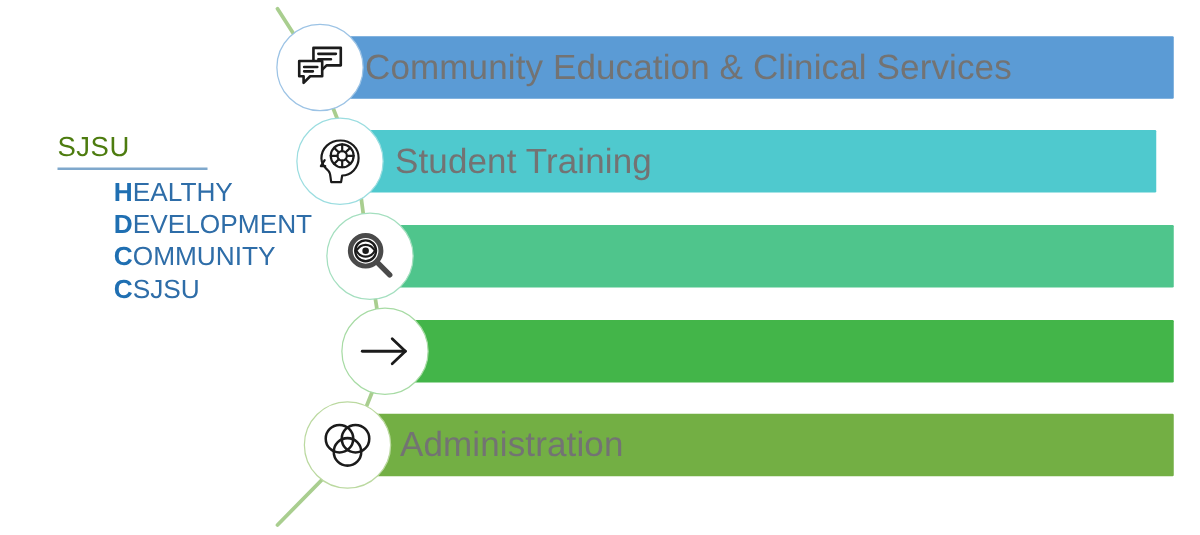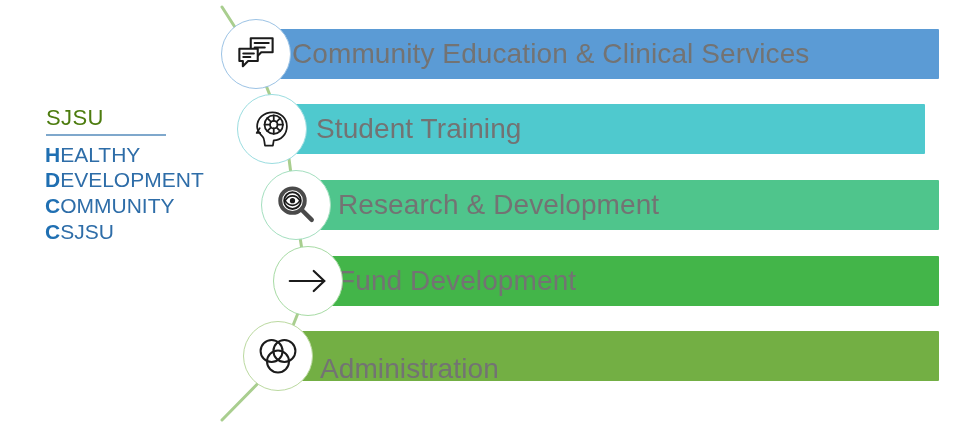--- a/index.html
+++ b/index.html
@@ -44,20 +44,21 @@
     background: #7FA8CC;
     margin: 4px 0 6px 2px;
   }
   .logo-lines {
     font-family: "Liberation Sans", sans-serif;
     font-size: 21px;
     line-height: 1.22;
     color: #2E6DA8;
     letter-spacing: 0px;
     padding-left: 1px;
+    margin-left: 46px;
   }
   .logo-lines .ln { white-space: nowrap; }
   .logo-lines .cap {
     font-weight: bold;
     color: #1F6FB2;
   }
   .logo-lines .rest {
     font-weight: normal;
     color: #2E6DA8;
   }
@@ -155,48 +156,46 @@
       <circle cx="26" cy="19" r="4.3" fill="#fff"></circle>
       <path d="M26 8.5 V14.7 M26 23.3 V29.5 M15.5 19 H21.7 M30.3 19 H36.5"></path>
       <path d="M18.6 11.6 L22.9 15.9 M29.1 22.1 L33.4 26.4 M33.4 11.6 L29.1 15.9 M22.9 22.1 L18.6 26.4"></path>
       <path d="M10 23 L6.5 28.5 H10.5"></path>
     </svg>
           </span>
         </div>
       </div>
       <div class="row" style="left: 296px; top: 180px; width: 643px;">
         <div class="bar" style="background: rgb(79, 197, 140);"></div>
-        <div class="bar-label" style="left: 42px;">Research &amp; Development</div>
         <div class="node" style="border-color: rgb(164, 223, 191);">
           <span>
     <svg width="42" height="42" viewBox="0 0 48 48" fill="none" stroke="#1b1b1b" stroke-linecap="round" stroke-linejoin="round">
       <circle cx="20" cy="19" r="14" fill="#fff" stroke="#4a4a4a" stroke-width="4.5"></circle>
       <circle cx="20" cy="19" r="9.5" fill="#fff" stroke="#1b1b1b" stroke-width="2.2"></circle>
       <path d="M11.5 19 C14 15 17 13.6 20 13.6 C23 13.6 26 15 28.5 19 C26 23 23 24.4 20 24.4 C17 24.4 14 23 11.5 19 Z" stroke="#1b1b1b" stroke-width="2" fill="#fff"></path>
       <circle cx="20" cy="19" r="3" fill="#1b1b1b" stroke="none"></circle>
       <path d="M30.4 29.4 L42 41" stroke="#4a4a4a" stroke-width="5"></path>
     </svg>
           </span>
         </div>
       </div>
       <div class="row" style="left: 308px; top: 256px; width: 631px;">
         <div class="bar" style="background: rgb(67, 181, 73);"></div>
-        <div class="bar-label" style="left: 30px;">Fund Development</div>
         <div class="node" style="border-color: rgb(167, 219, 164);">
           <span>
     <svg width="46" height="46" viewBox="0 0 48 48" fill="none" stroke="#1b1b1b" stroke-width="2.3" stroke-linecap="round" stroke-linejoin="round">
       <path d="M5 24 H41"></path>
       <path d="M30 13.5 L41 24 L30 34.5"></path>
     </svg>
           </span>
         </div>
       </div>
       <div class="row" style="left: 278px; top: 331px; width: 661px;">
         <div class="bar" style="background: rgb(115, 175, 68);"></div>
-        <div class="bar-label" style="left: 42px; margin-top: 13px;">Administration</div>
+        <div class="bar-label" style="left: 42px;">Administration</div>
         <div class="node" style="border-color: rgb(187, 217, 160);">
           <span>
     <svg width="44" height="44" viewBox="0 0 48 48" fill="none" stroke="#1b1b1b" stroke-width="2.2">
       <circle cx="17" cy="18.5" r="12"></circle>
       <circle cx="31" cy="18.5" r="12"></circle>
       <circle cx="24" cy="30" r="12"></circle>
     </svg>
           </span>
         </div>
       </div>

